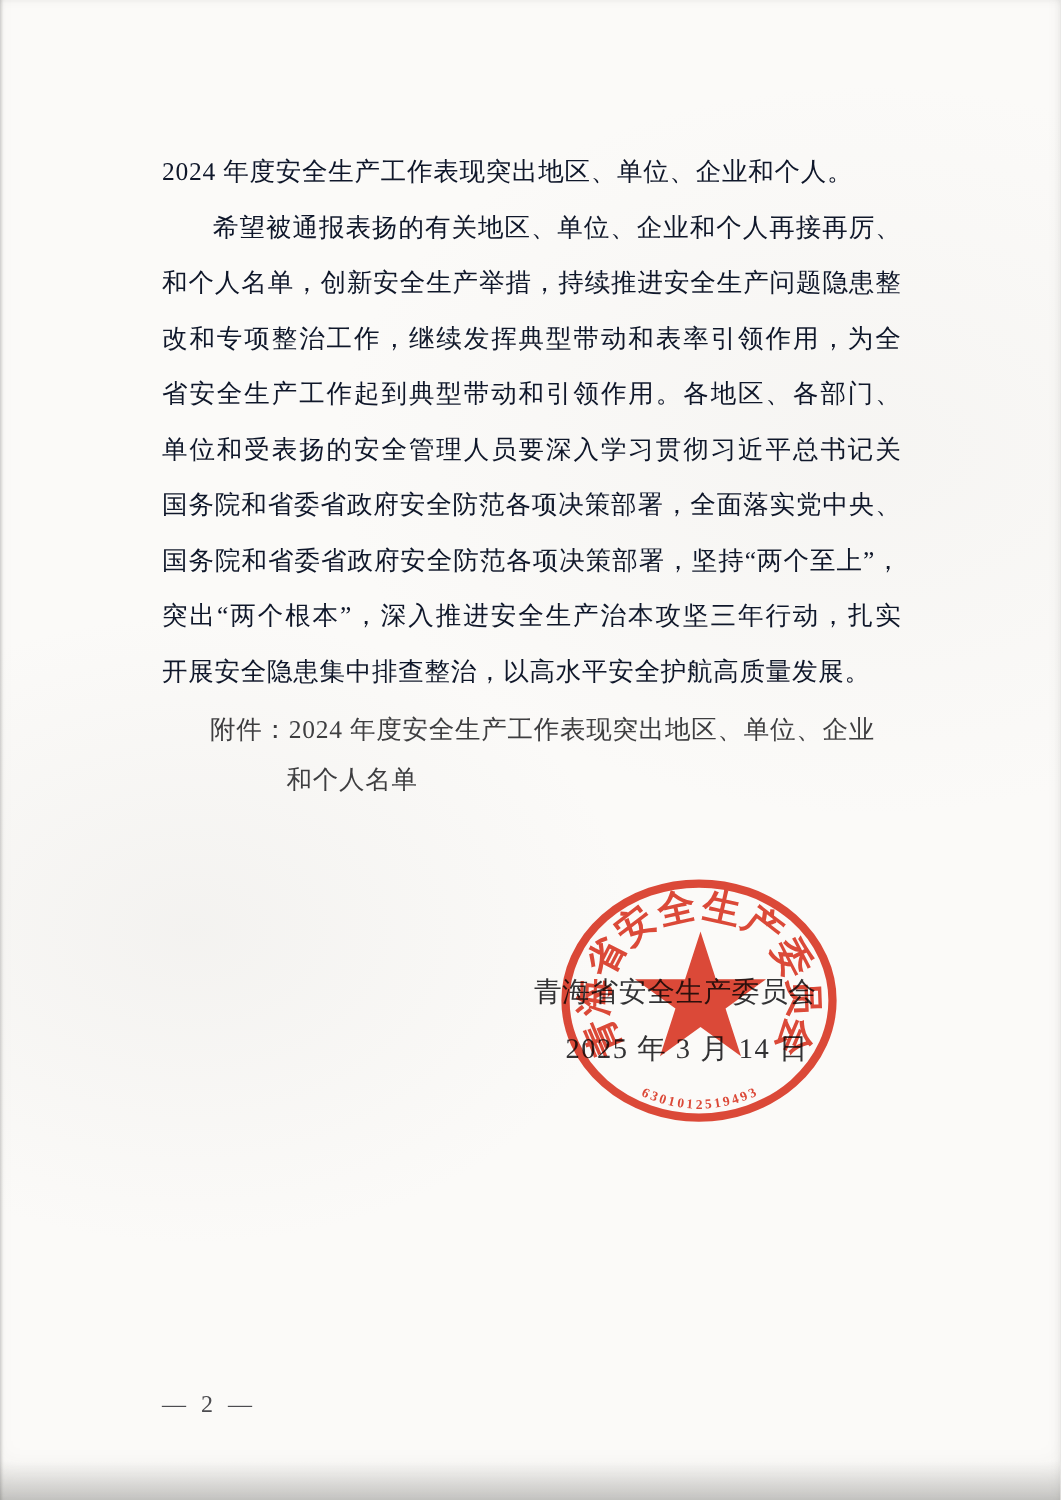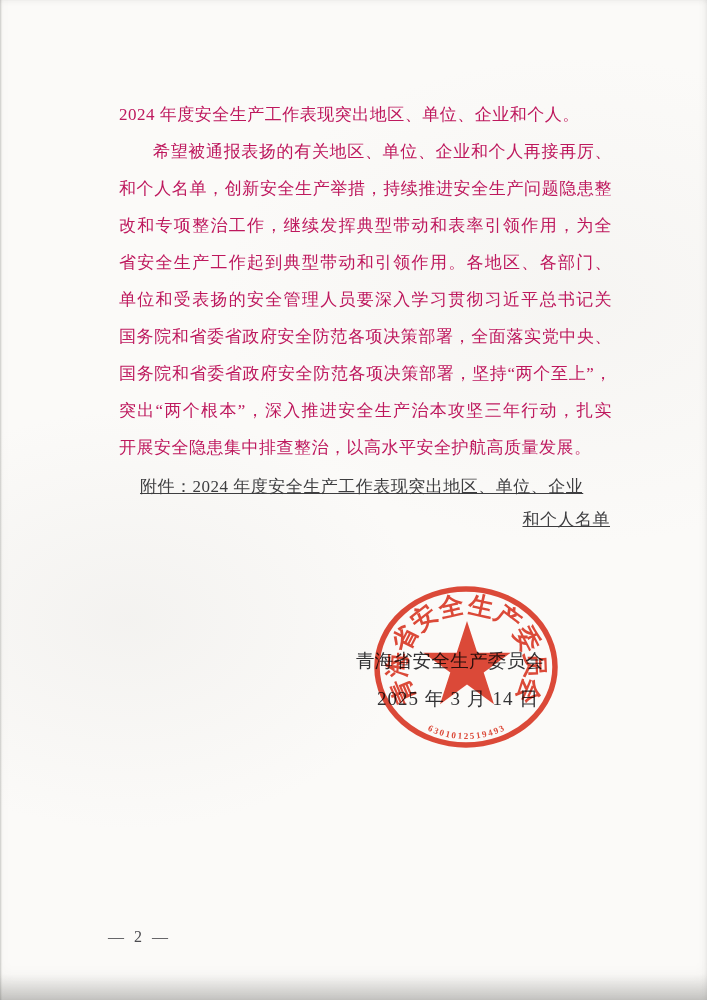--- a/index.html
+++ b/index.html
@@ -29,47 +29,46 @@
     pointer-events: none;
   }
   .bottom-shade {
     position: absolute; left: 0; right: 0; bottom: 0; height: 26px;
     background: linear-gradient(to bottom, rgba(0,0,0,0) 0%, rgba(95,95,92,0.16) 78%, rgba(95,95,92,0.22) 100%);
     pointer-events: none;
   }
 
   .body-text {
     position: absolute;
-    left: 119px; top: 96px;
+    left: 108px; top: 96px;
     width: 493px;
     font-size: 17px;
     line-height: 37px;
-    color: #be185d;
+    color: #0f172a;
     letter-spacing: 0.5px;
   }
   .line { white-space: nowrap; }
   .line.j {
     white-space: normal;
     text-align: justify;
     text-align-last: justify;
     text-justify: inter-character;
   }
   .line.indent { text-indent: 34px; }
 
   .attachment {
     position: absolute;
     left: 140px; top: 470px;
     width: 470px;
     font-size: 17px;
     line-height: 33px;
     color: #3e3e40;
     letter-spacing: 0.5px;
-    text-decoration: underline;
   }
-  .attachment .cont { padding-left: 51px; text-align: right; }
+  .attachment .cont { padding-left: 51px; }
 
   .signature {
     position: absolute;
     left: 356px; top: 648px;
     width: 188px;
     font-size: 18.5px;
     color: #323234;
     text-align: justify;
     text-align-last: justify;
     text-justify: inter-character;

